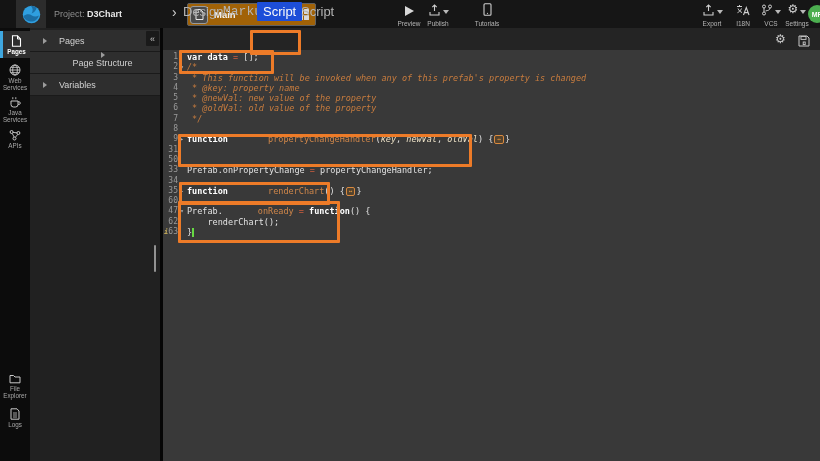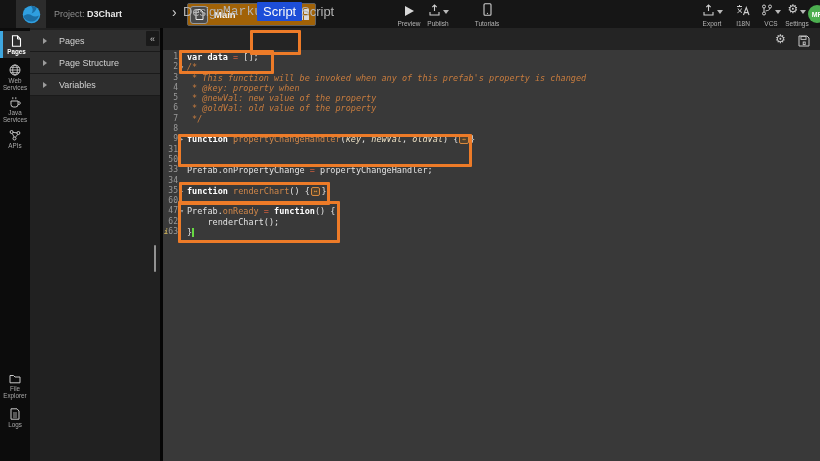--- a/index.html
+++ b/index.html
@@ -59,21 +59,21 @@
   #code-lines{position:absolute;left:0;top:2px;width:100%;}
   .code-row{position:relative;display:flex;height:10.3px;line-height:10.3px;
             font-family:"DejaVu Sans Mono",monospace;font-size:8.5px;}
   .gut{width:15px;text-align:right;color:#9a9a9a;font-size:8px;flex:none;}
   .farrow{width:8px;flex:none;text-align:center;color:#b5b5b5;font-size:6px;line-height:10.3px;}
   .code{white-space:pre;flex:none;padding-left:1px;}
   .tk-keyword{color:#ffffff;font-weight:bold;}
   .tk-plain{color:#e2e2e2;}
   .tk-operator{color:#a9543c;font-weight:bold;}
   .tk-comment{color:#c87c3e;font-style:italic;}
-  .tk-def{color:#d0874a;}
+  .tk-def{color:#d0874a;margin-left:35px;}
   .tk-param{color:#eadfc4;font-style:italic;}
   .fold-pill{display:inline-block;height:7px;line-height:6px;padding:0 2px;margin:0 1px;border:1px solid #d98a3f;
              border-radius:2px;background:#54432e;color:#e8993f;font-size:6px;vertical-align:1px;}
   .caret-cursor{display:inline-block;width:1.5px;height:9px;background:#66d943;vertical-align:-1.5px;}
   .gut-marker{position:absolute;left:1px;top:0;font-size:7px;font-style:italic;font-weight:bold;color:#cdb25c;line-height:10.3px;}
 
   
   .anno{border:3px solid #ed7b28;border-radius:1px;pointer-events:none;z-index:50;}
   #anno-script{left:250px;top:30px;width:45px;height:19px;}
   #anno-l1{left:179px;top:50px;width:89px;height:18px;}
@@ -231,21 +231,21 @@
       <span class="rtx">Logs</span>
     </div>
 
   </div>
 
   <div id="panel" class="abs">
     <div class="acc-row abs" style="top:2px;">
       <span class="acc-tri"></span>
       <span class="acc-lbl">Pages</span>
     </div>
-    <div class="acc-row abs" style="top:24px;">
+    <div class="acc-row abs" style="top:24px;flex-direction:column;">
       <span class="acc-tri"></span>
       <span class="acc-lbl">Page Structure</span>
     </div>
     <div class="acc-row abs" style="top:46px;text-align:right;">
       <span class="acc-tri"></span>
       <span class="acc-lbl">Variables</span>
     </div>
   </div>
   <div id="collapse-btn" class="abs">«</div>
   <div id="panel-scroll" class="abs"></div>
@@ -279,21 +279,21 @@
           <span class="code"><span class="tk-comment">/*</span></span>
         </div>
         <div class="code-row">
           <span class="gut">3</span>
           <span class="farrow"></span>
           <span class="code"><span class="tk-comment"> * This function will be invoked when any of this prefab's property is changed</span></span>
         </div>
         <div class="code-row">
           <span class="gut">4</span>
           <span class="farrow"></span>
-          <span class="code"><span class="tk-comment"> * @key: property when</span></span>
+          <span class="code"><span class="tk-comment"> * @key: property name</span></span>
         </div>
         <div class="code-row">
           <span class="gut">5</span>
           <span class="farrow"></span>
           <span class="code"><span class="tk-comment"> * @newVal: new value of the property</span></span>
         </div>
         <div class="code-row">
           <span class="gut">6</span>
           <span class="farrow"></span>
           <span class="code"><span class="tk-comment"> * @oldVal: old value of the property</span></span>

